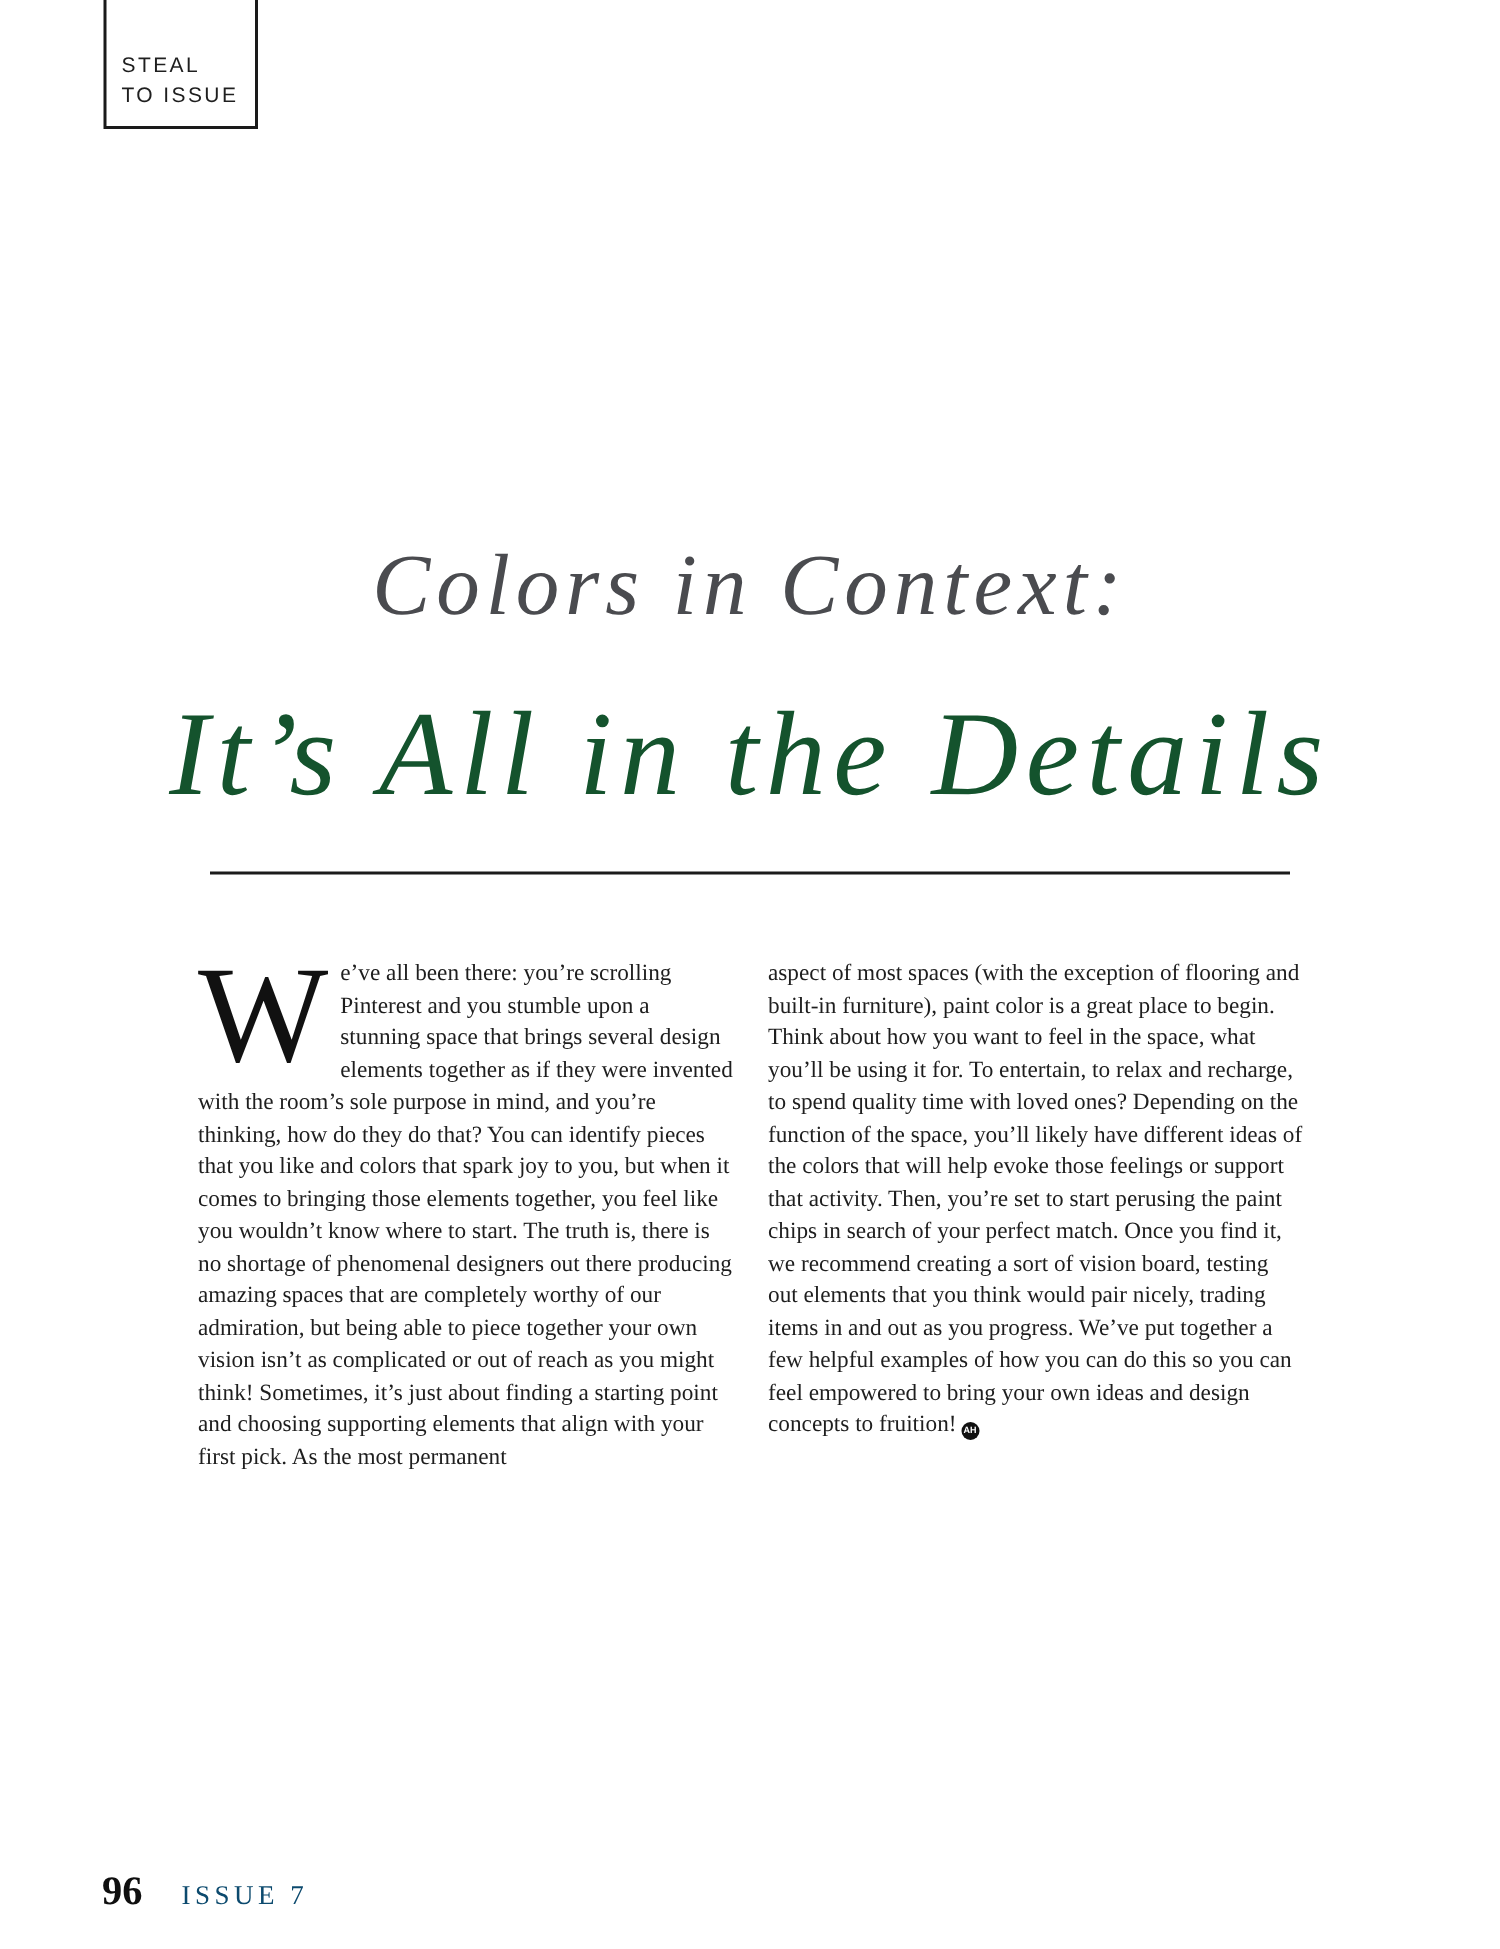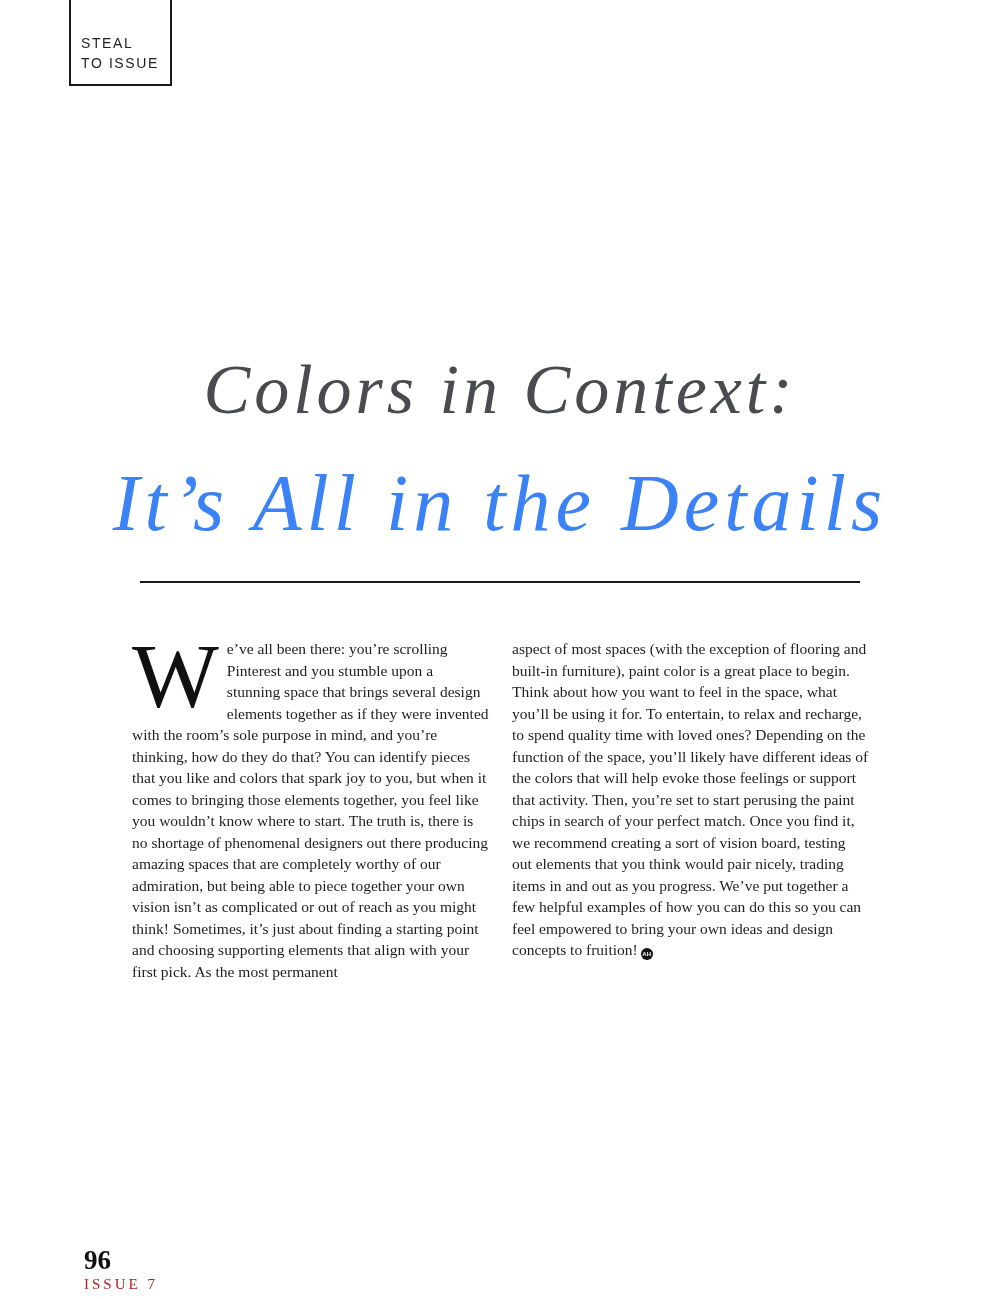--- a/index.html
+++ b/index.html
@@ -44,21 +44,21 @@
     width: 1000px;
     text-align: center;
     font-family: "Liberation Serif", serif;
     font-style: italic;
     white-space: nowrap;
   }
   .title-1 {
     top: 336px;
     height: 108px;
     line-height: 108px;
-    font-size: 70px;
+    font-size: 58px;
     letter-spacing: 4px;
   }
   .title-2 {
     top: 448px;
     height: 110px;
     line-height: 110px;
     font-size: 80px;
     letter-spacing: 5px;
   }
 
@@ -110,49 +110,48 @@
     letter-spacing: 0;
   }
 
   
   .footer {
     position: absolute;
     left: 68px;
     top: 1245px;
     display: flex;
     align-items: baseline;
-    flex-direction: column;
   }
   .page-number {
     font-family: "Liberation Serif", serif;
     font-weight: bold;
     font-size: 27px;
     color: #0f0f0f;
   }
   .issue-label {
     font-family: "Liberation Serif", serif;
-    font-size: 15px;
+    font-size: 18px;
     letter-spacing: 3px;
-    margin-left: 16px;
-    color: #b91c1c;
+    margin-left: 26px;
+    color: #0c4a6e;
   }
 </style>
 </head>
 <body>
 
 <div class="page">
 
   <div class="badge-box">
     <div class="badge-line">STEAL</div>
     <div class="badge-line">TO ISSUE</div>
   </div>
 
   <div class="title-line title-1" style="color: rgb(74, 75, 79);">Colors in Context:</div>
 
-  <div class="title-line title-2" style="color: #3b82f6;">It’s All in the Details</div>
+  <div class="title-line title-2" style="color: #14532d;">It’s All in the Details</div>
 
   <div class="divider"></div>
 
   <div class="column col-left">
     <span class="dropcap">W</span><span>e’ve all been there: you’re scrolling Pinterest and you stumble upon a stunning space that brings several design elements together as if they were invented with the room’s sole purpose in mind, and you’re thinking, how do they do that? You can identify pieces that you like and colors that spark joy to you, but when it comes to bringing those elements together, you feel like you wouldn’t know where to start. The truth is, there is no shortage of phenomenal designers out there producing amazing spaces that are completely worthy of our admiration, but being able to piece together your own vision isn’t as complicated or out of reach as you might think! Sometimes, it’s just about finding a starting point and choosing supporting elements that align with your first pick. As the most permanent</span>
   </div>
 
   <div class="column col-right">
     <span>aspect of most spaces (with the exception of flooring and built-in furniture), paint color is a great place to begin. Think about how you want to feel in the space, what you’ll be using it for. To entertain, to relax and recharge, to spend quality time with loved ones? Depending on the function of the space, you’ll likely have different ideas of the colors that will help evoke those feelings or support that activity. Then, you’re set to start perusing the paint chips in search of your perfect match. Once you find it, we recommend creating a sort of vision board, testing out elements that you think would pair nicely, trading items in and out as you progress. We’ve put together a few helpful examples of how you can do this so you can feel empowered to bring your own ideas and design concepts to fruition!</span><span class="endmark">AH</span>
   </div>

